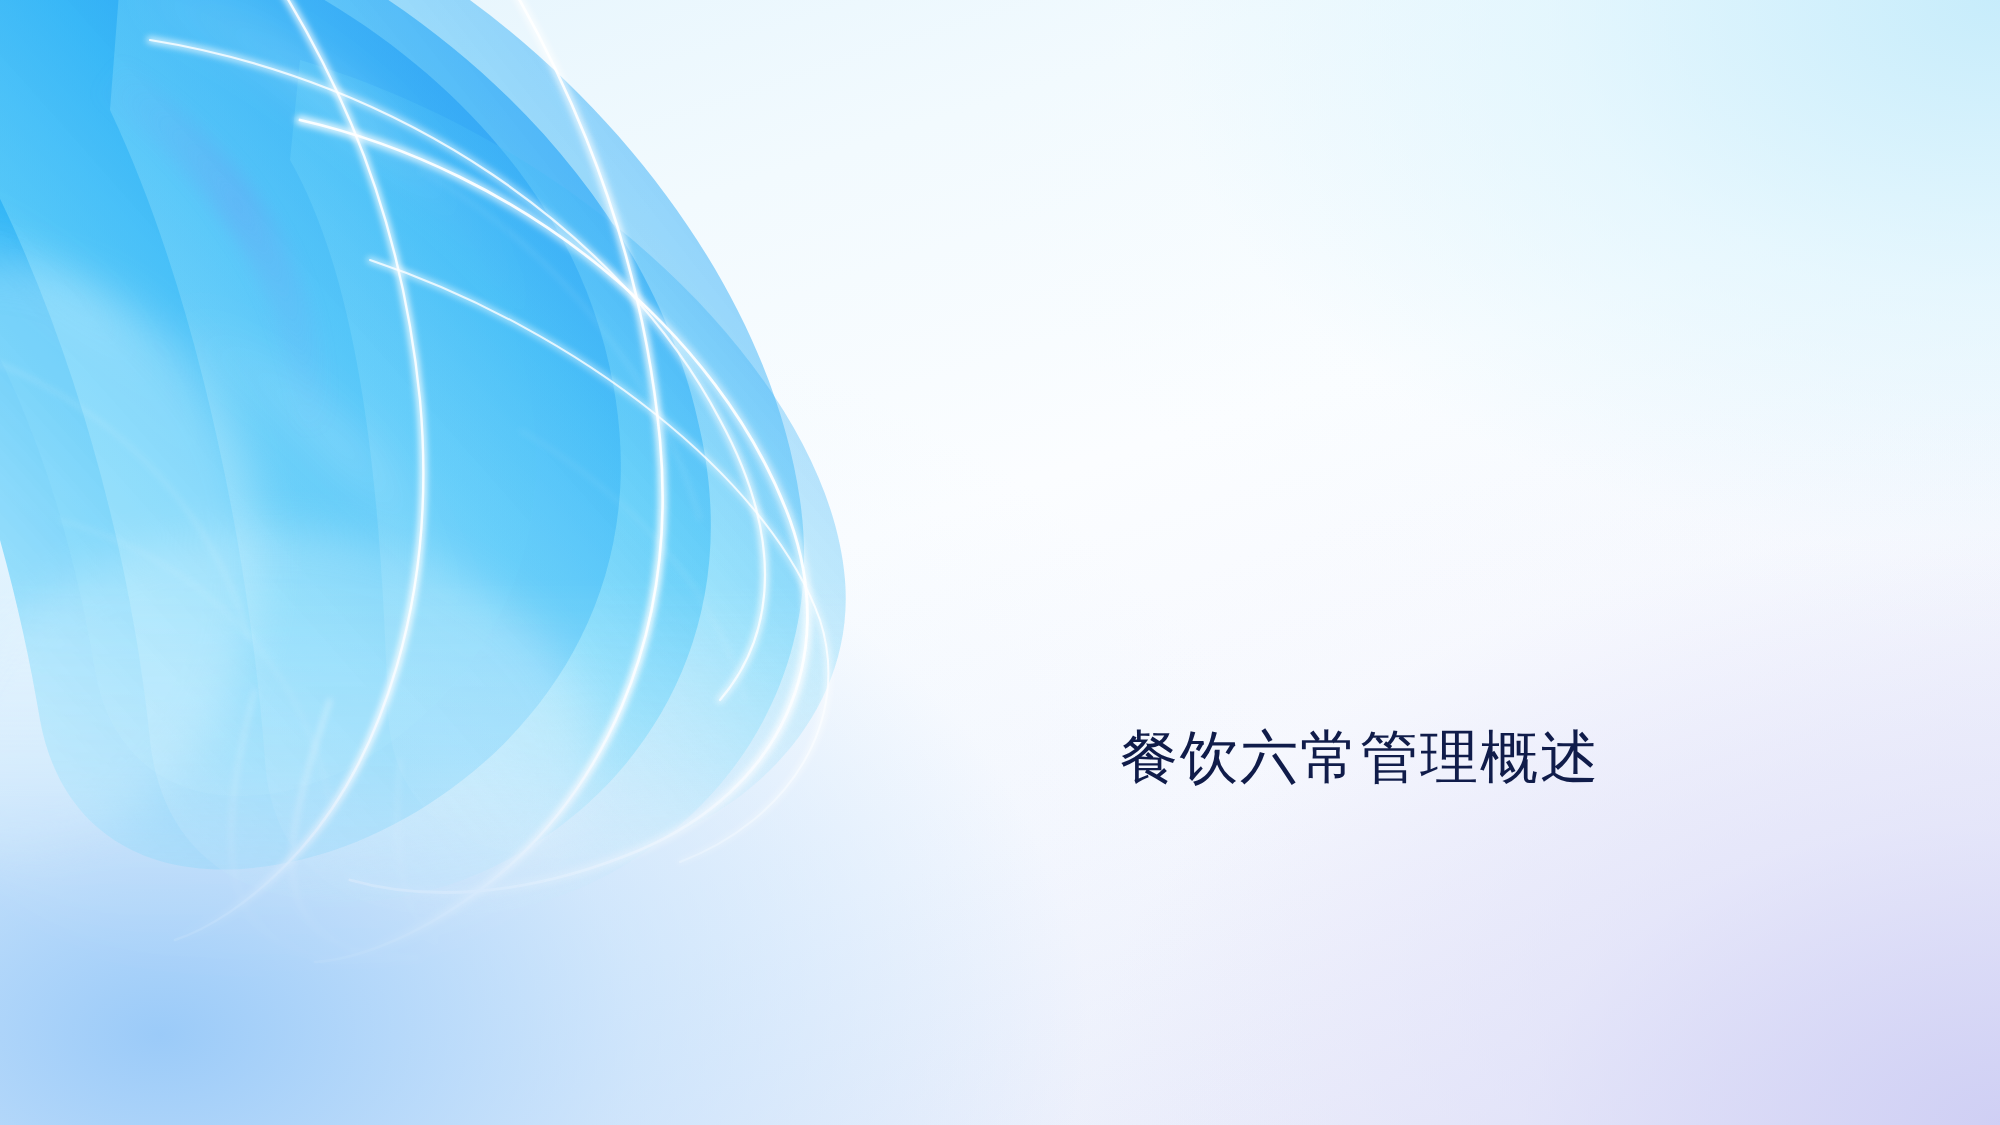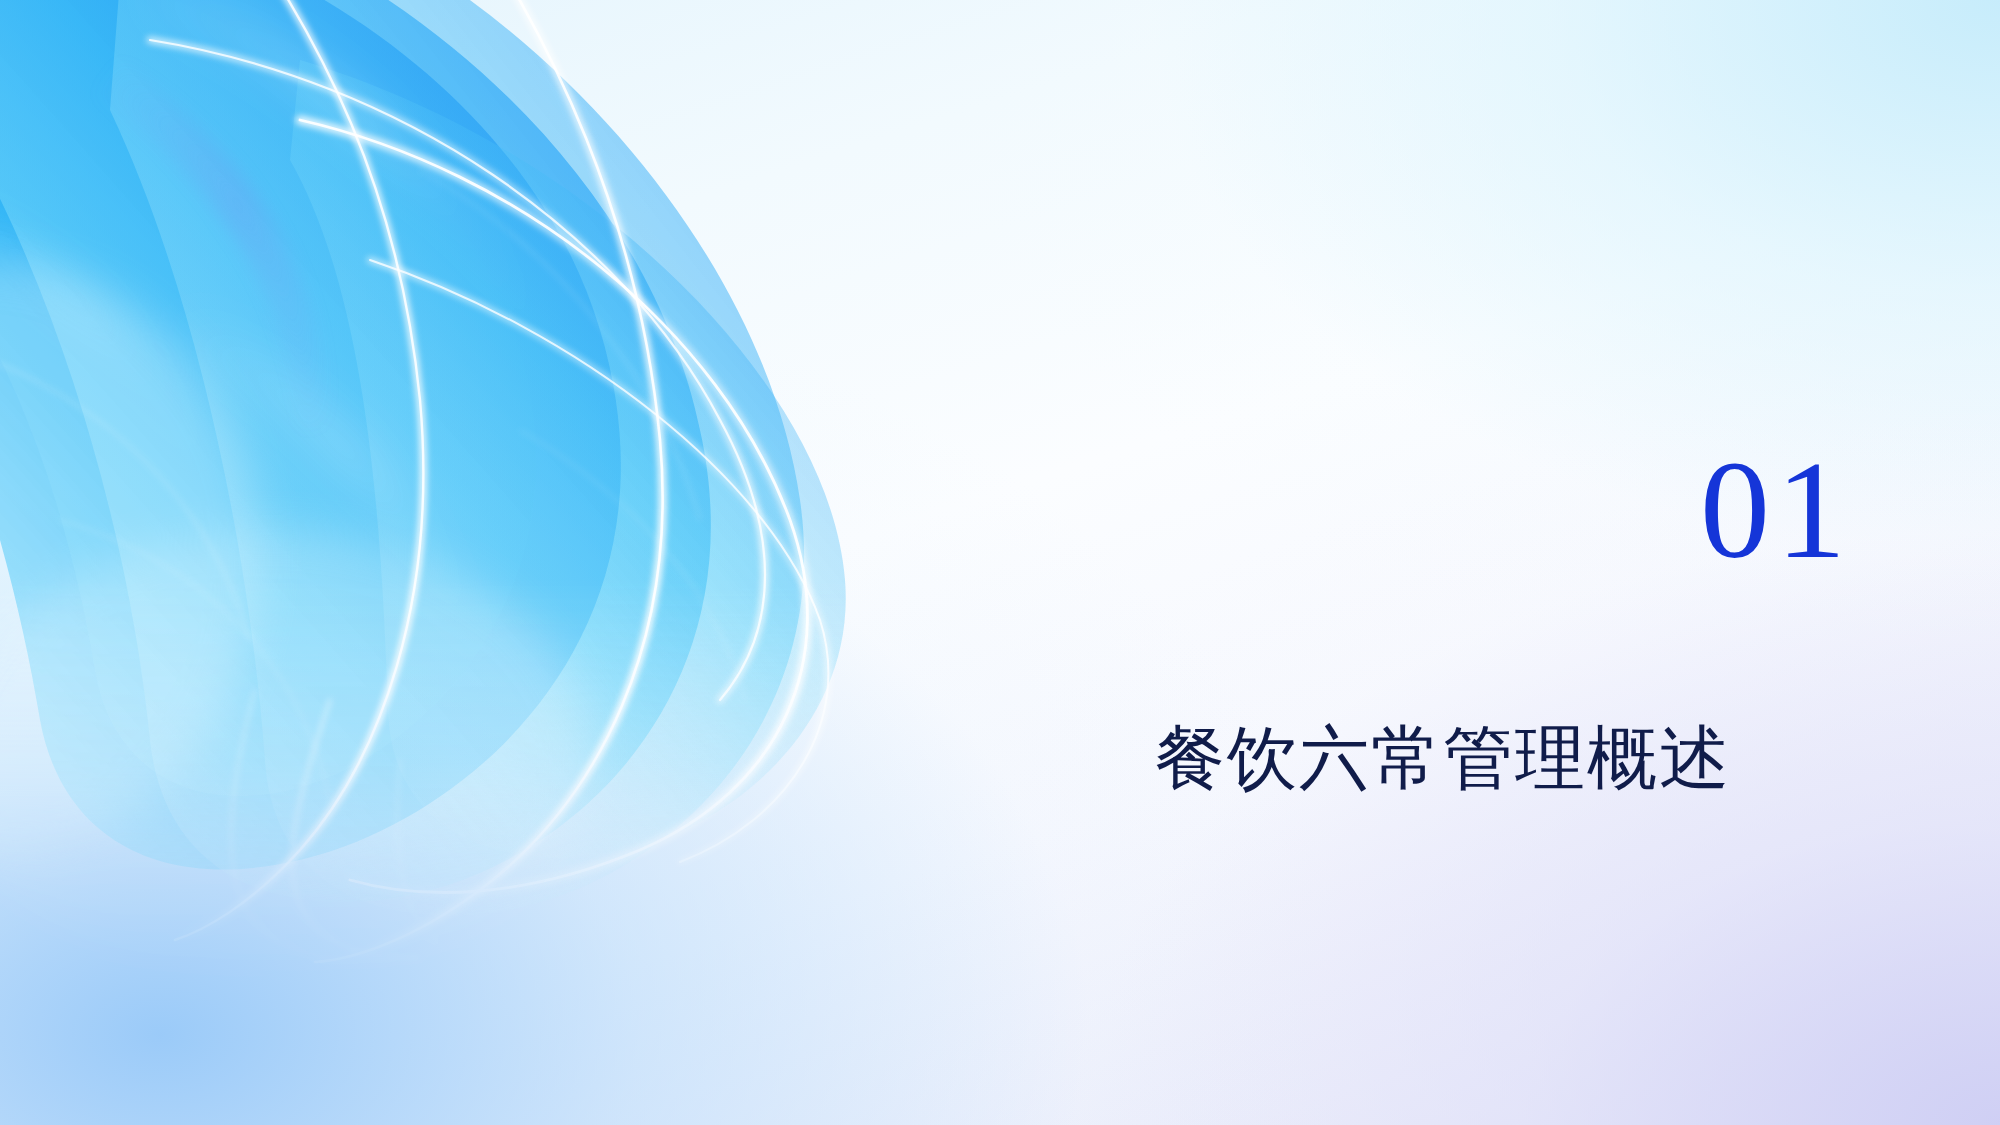--- a/index.html
+++ b/index.html
@@ -61,28 +61,28 @@
     font-size: 140px;
     line-height: 1;
     letter-spacing: 6px;
     color: #1535d8;
     font-family: "Liberation Serif", "DejaVu Serif", serif;
     white-space: nowrap;
   }
 
   .section-title {
     position: absolute;
-    left: 1155px;
+    left: 1120px;
     top: 726px;
     width: 700px;
-    font-size: 70px;
+    font-size: 58px;
     line-height: 1.08;
     letter-spacing: 2px;
     color: #101c4a;
-    font-family: Liberation Mono, monospace;
+    font-family: Liberation Sans, sans-serif;
     white-space: nowrap;
   }
 </style>
 </head>
 <body>
 
 <div id="slide">
 
   <div id="artwork">
     <svg viewBox="0 0 900 1000" preserveAspectRatio="none" xmlns="http://www.w3.org/2000/svg">
@@ -281,17 +281,16 @@
         </g>
 
         <ellipse cx="270" cy="760" rx="320" ry="230" fill="#ffffff" opacity="0.22" filter="url(#blurLg)"></ellipse>
         <ellipse cx="-20" cy="560" rx="280" ry="300" fill="#dff6ff" opacity="0.35" filter="url(#blurLg)"></ellipse>
       </g>
 
       <rect x="0" y="0" width="900" height="1000" fill="none"></rect>
     </svg>
   </div>
 
-  <div class="section-number">01</div>
 
   <div class="section-title">餐饮六常管理概述</div>
 
 </div>
 
 </body></html>

